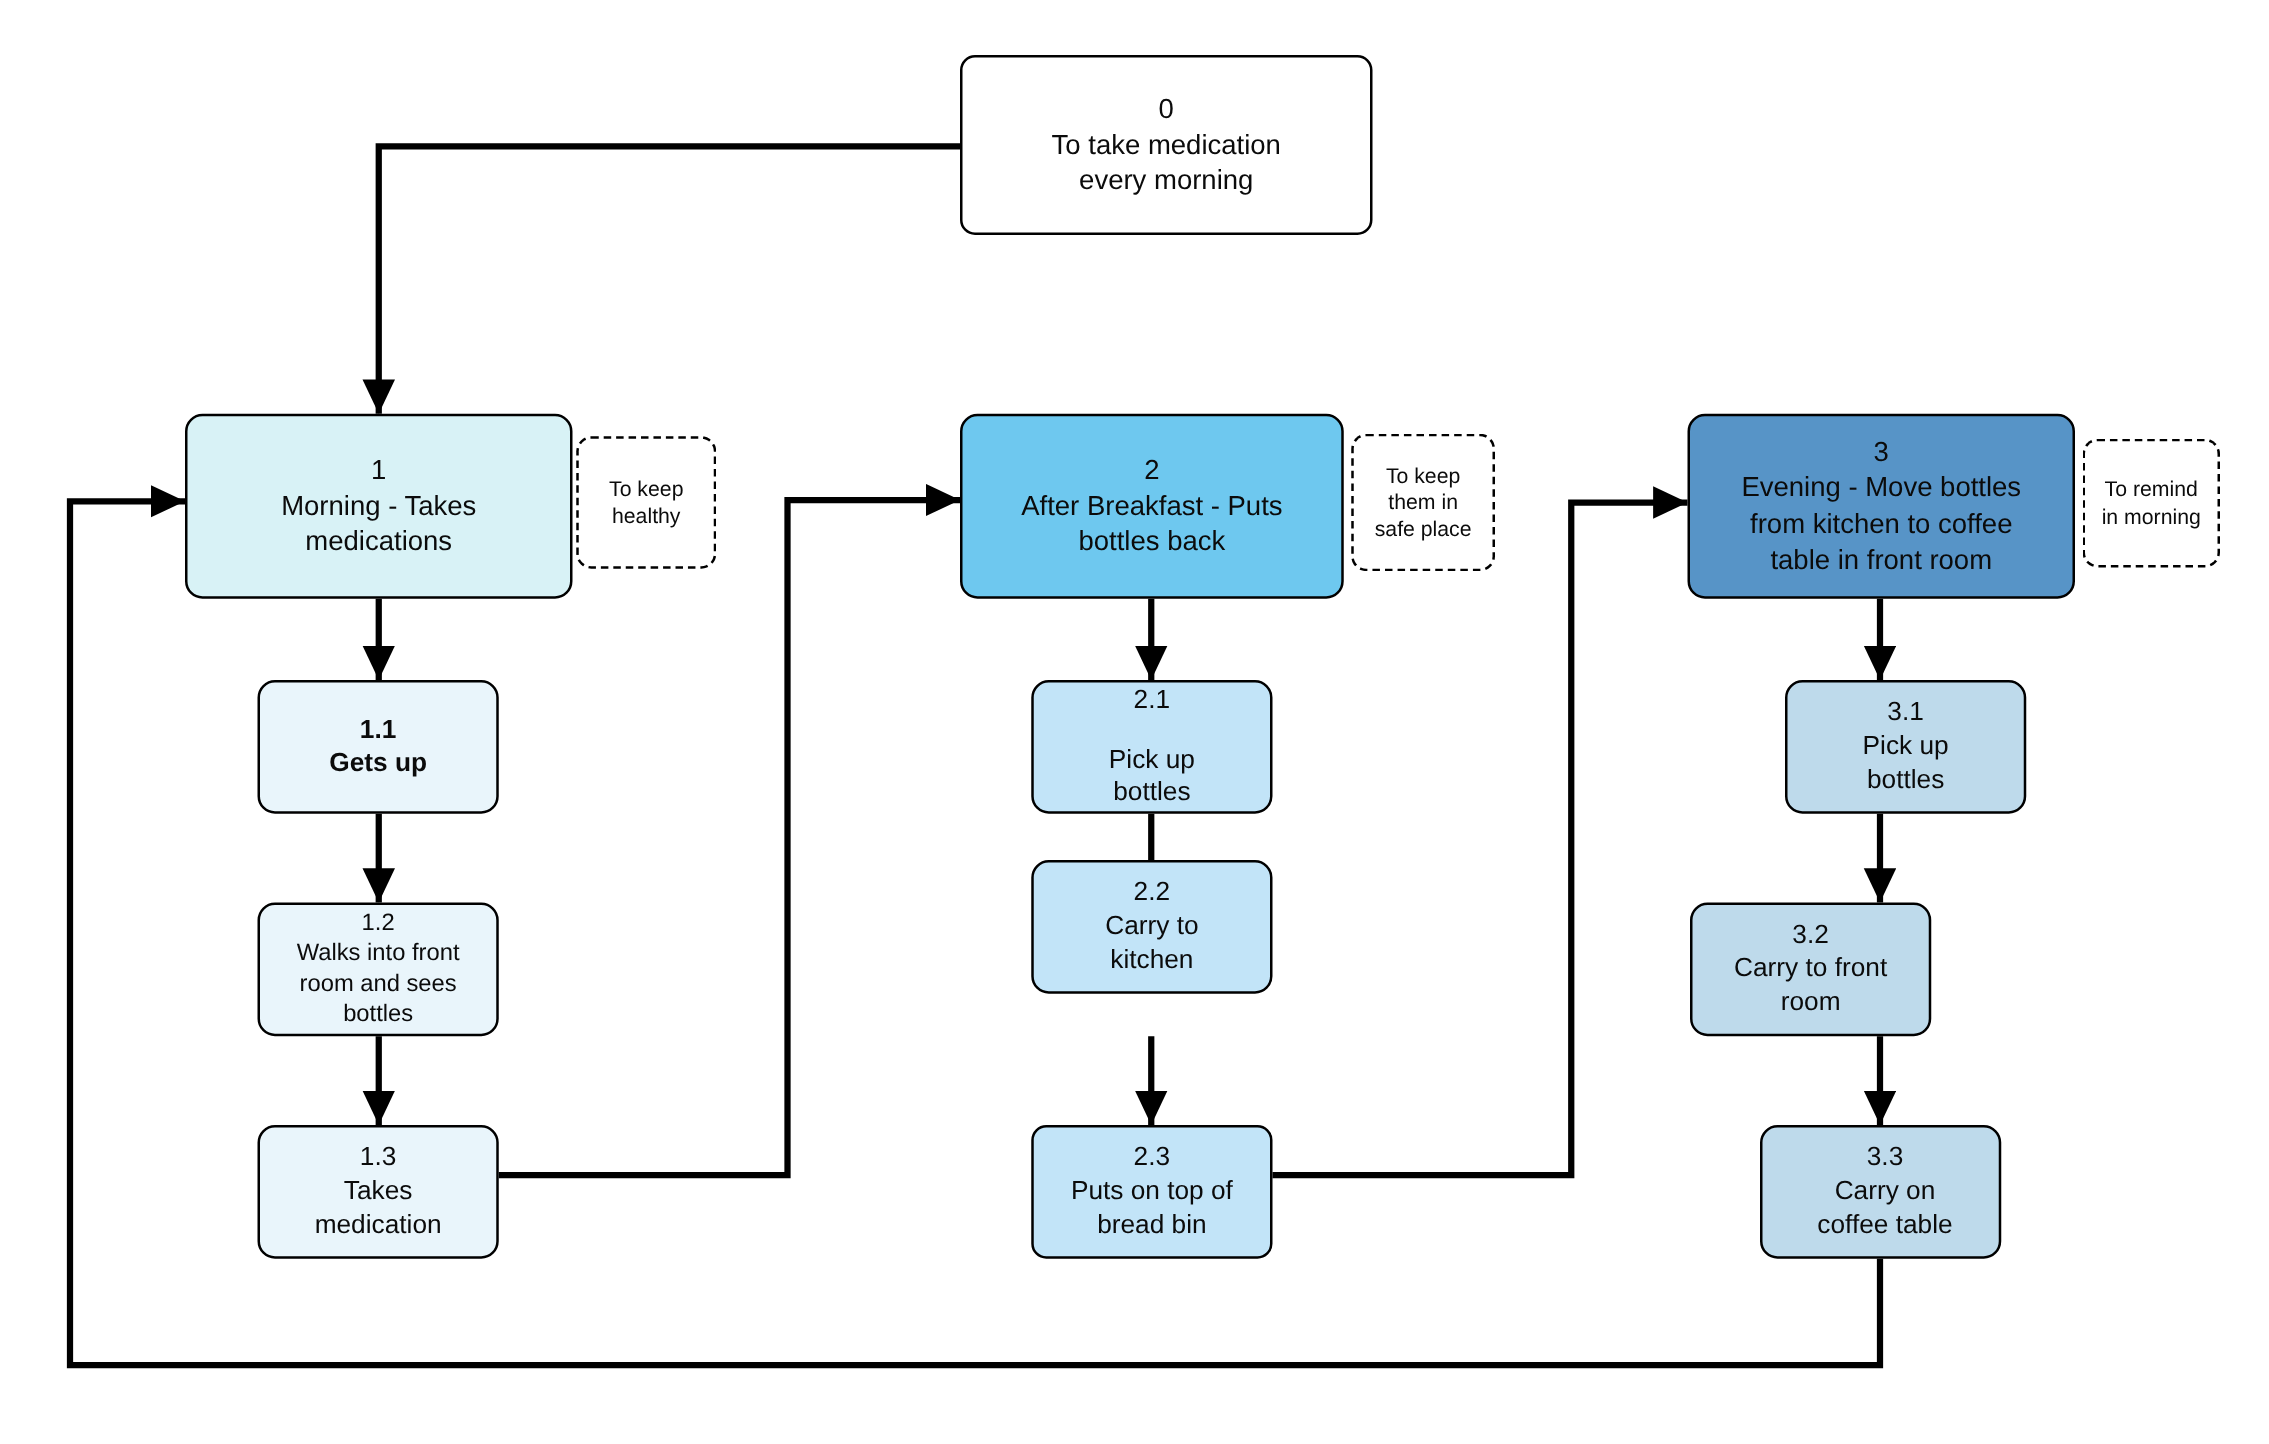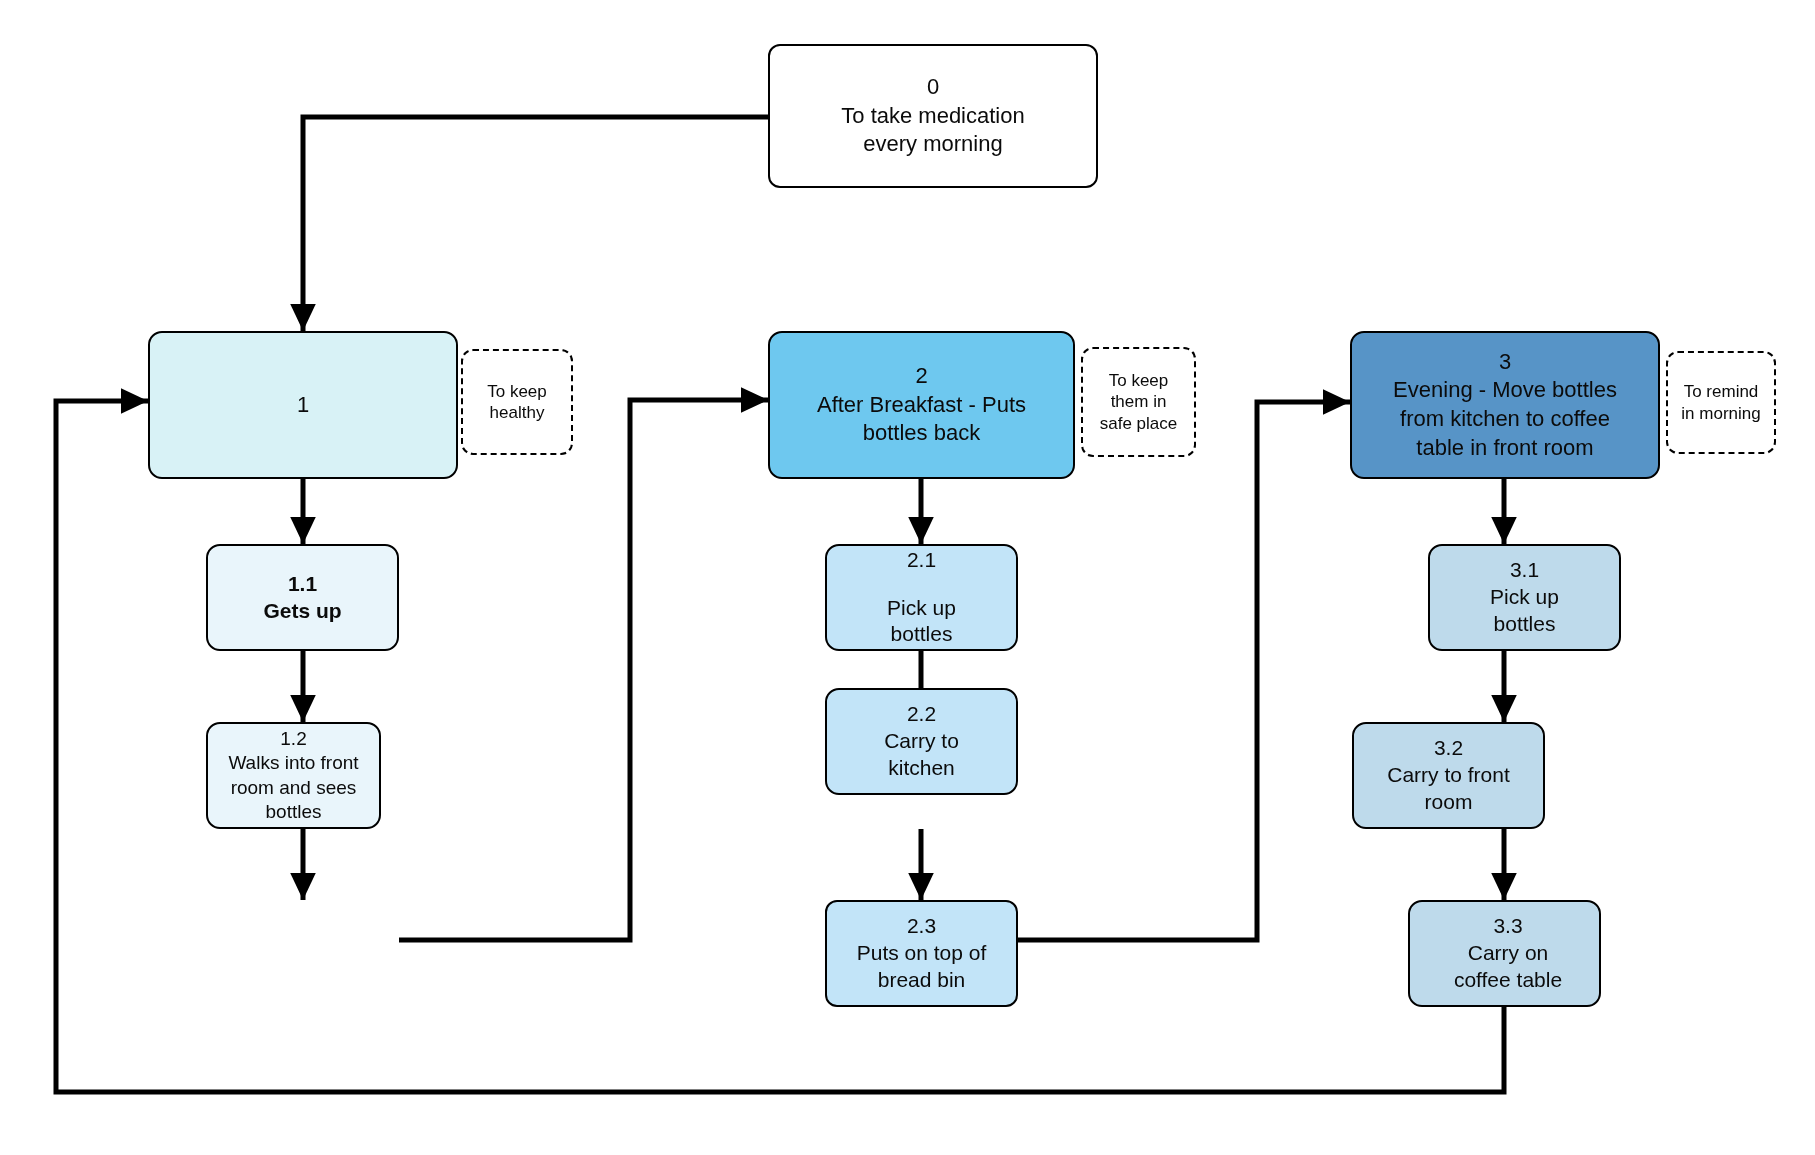--- a/index.html
+++ b/index.html
@@ -46,21 +46,21 @@
   }
   
   .p-root{left:768px;top:44px;width:330px;height:144px;border-radius:12px;}
   .p-t1{left:148px;top:331px;width:310px;height:148px;}
   .p-t2{left:768px;top:331px;width:307px;height:148px;}
   .p-t3{left:1350px;top:331px;width:310px;height:148px;}
   .p-n1{left:461px;top:349px;width:112px;height:106px;}
   .p-n2{left:1081px;top:347px;width:115px;height:110px;}
   .p-n3{left:1666px;top:351px;width:110px;height:103px;}
   .p-s11{left:206px;top:544px;width:193px;height:107px;}
-  .p-s12{left:206px;top:722px;width:175px;height:107px;font-size:19px;}
+  .p-s12{left:206px;top:722px;width:193px;height:107px;font-size:19px;}
   .p-s13{left:206px;top:900px;width:193px;height:107px;}
   .p-s21{left:825px;top:544px;width:193px;height:107px;}
   .p-s22{left:825px;top:688px;width:193px;height:107px;}
   .p-s23{left:825px;top:900px;width:193px;height:107px;}
   .p-s31{left:1408px;top:544px;width:193px;height:107px;margin-left:20px;}
   .p-s32{left:1352px;top:722px;width:193px;height:107px;}
   .p-s33{left:1408px;top:900px;width:193px;height:107px;padding-left:13px;}
   polyline{stroke:#000;stroke-width:5;fill:none;}
 </style>
 </head>
@@ -90,34 +90,41 @@
   </svg>
 
   <div class="node big p-root" style="background: rgb(255, 255, 255);">
     <div>0</div>
     <div class="nlabel">To take medication
 every morning</div>
   </div>
 
   <div class="node big p-t1" style="background: rgb(216, 242, 246);">
     <div>1</div>
+    <div class="nlabel">Morning - Takes
+medications</div>
   </div>
   <div class="note p-n1">
     <div class="nlabel">To keep
 healthy</div>
   </div>
   <div class="node step p-s11" style="background: rgb(233, 245, 251); font-weight: bold;">
     <div>1.1</div>
     <div class="nlabel">Gets up</div>
   </div>
   <div class="node step p-s12" style="background: rgb(233, 245, 251);">
     <div>1.2</div>
     <div class="nlabel">Walks into front
 room and sees
 bottles</div>
+  </div>
+  <div class="node step p-s13" style="background: rgb(233, 245, 251);">
+    <div>1.3</div>
+    <div class="nlabel">Takes
+medication</div>
   </div>
 
   <div class="node big p-t2" style="background: rgb(110, 200, 239);">
     <div>2</div>
     <div class="nlabel">After Breakfast - Puts
 bottles back</div>
   </div>
   <div class="note p-n2">
     <div class="nlabel">To keep
 them in

